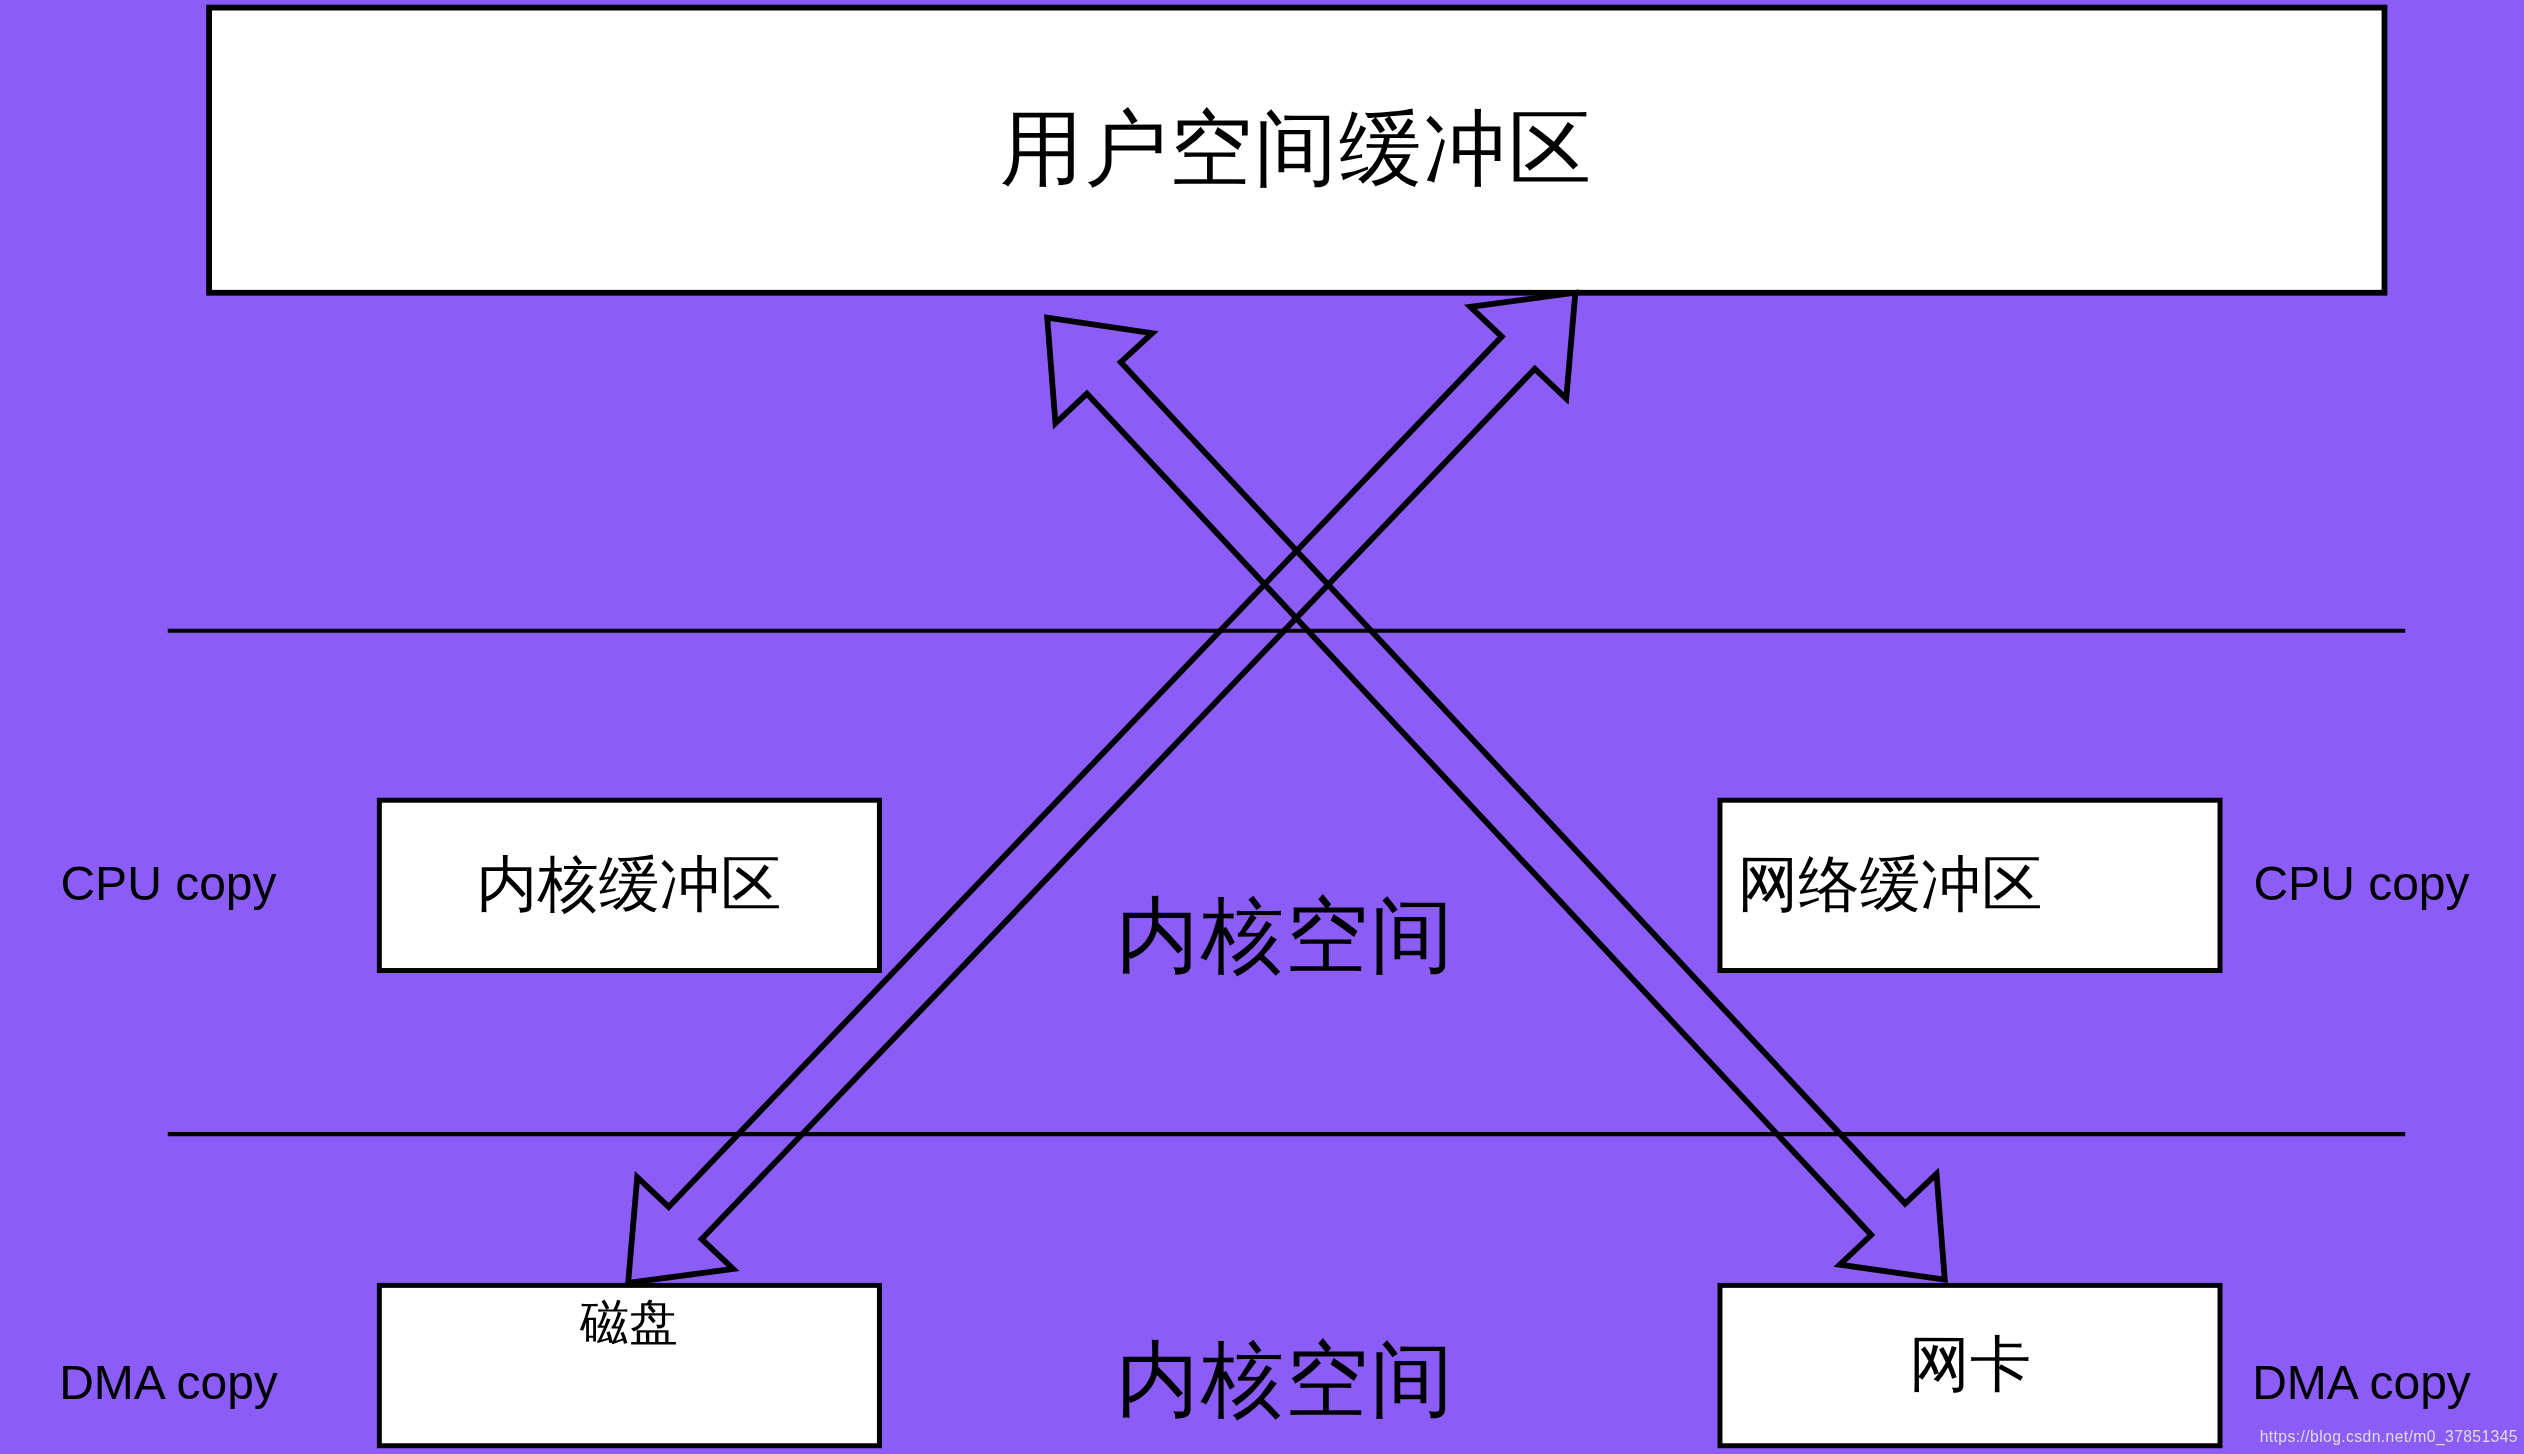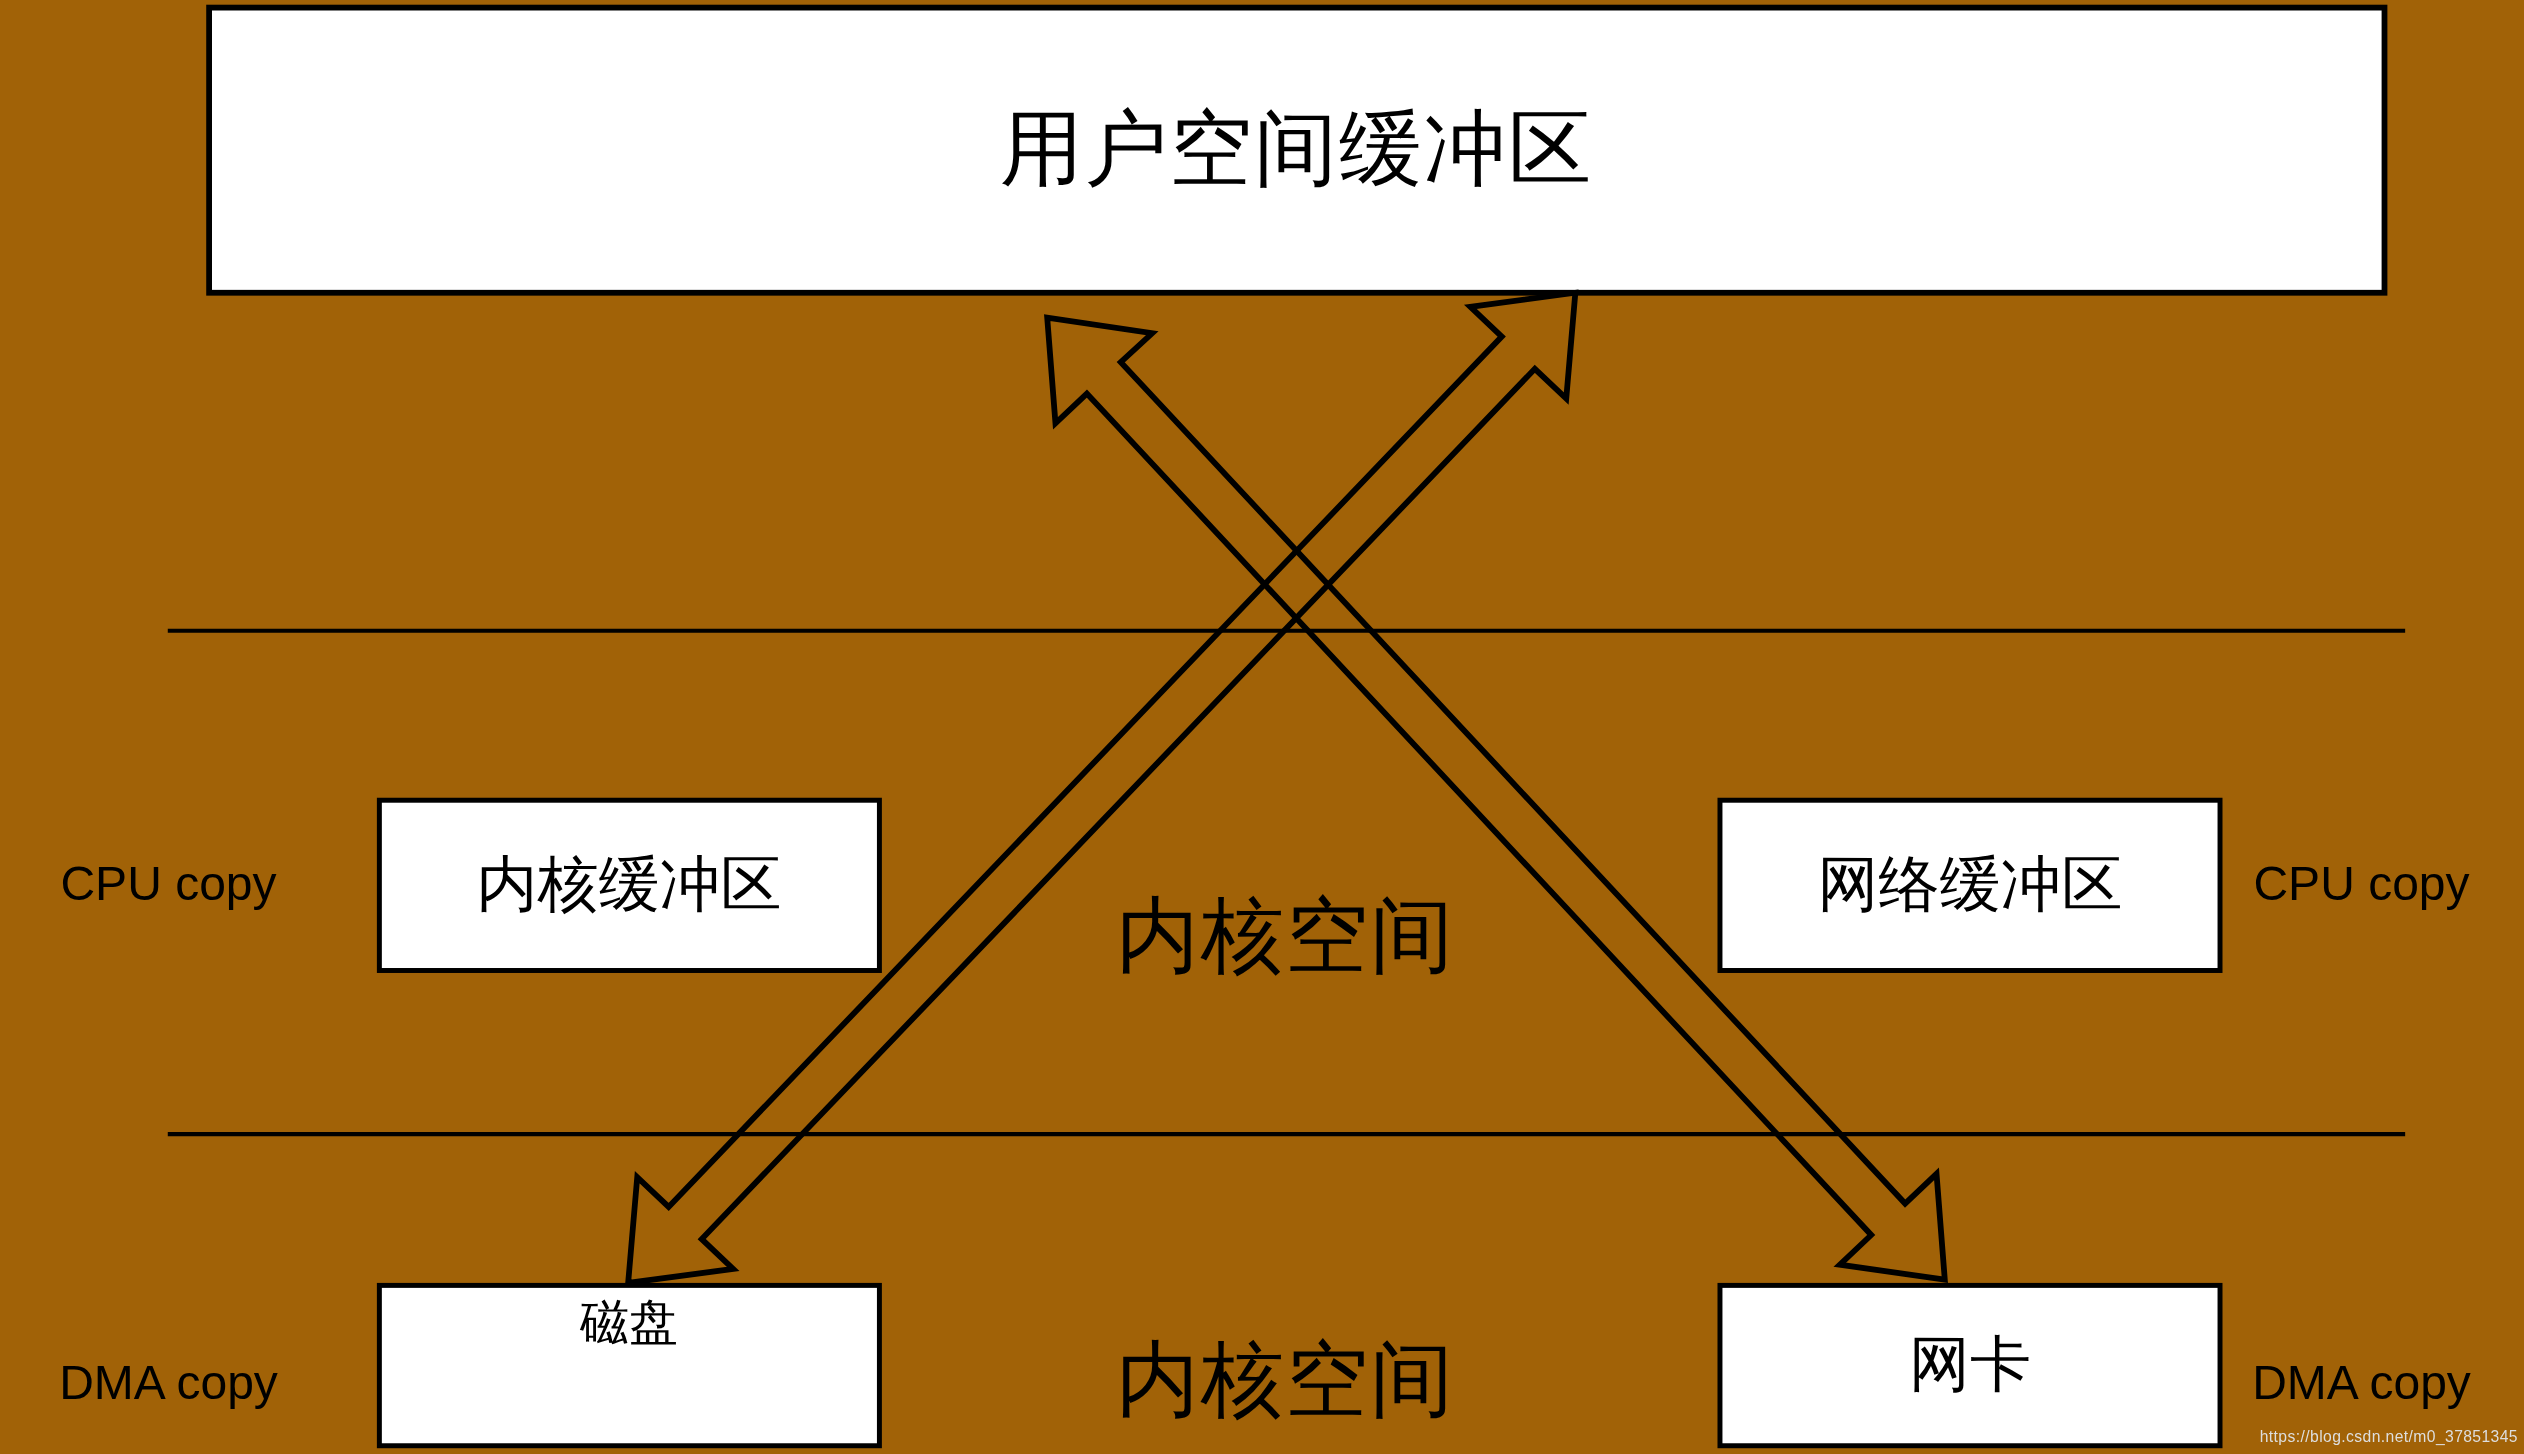--- a/index.html
+++ b/index.html
@@ -4,21 +4,21 @@
 <style>
   html, body {
     margin: 0;
     padding: 0;
     background: #ffffff;
   }
   .stage {
     position: relative;
     width: 2525px;
     height: 1455px;
-    background: #a16207;
+    background: #8b5cf6;
     font-family: "Liberation Sans", "DejaVu Sans", sans-serif;
     color: #000000;
     overflow: hidden;
   }
   .stage svg {
     position: absolute;
     left: 0;
     top: 0;
     width: 2525px;
     height: 1455px;
@@ -32,21 +32,21 @@
     text-align: center;
     white-space: nowrap;
     color: #000000;
   }
   .title-label {
     left: 209px; top: 7.4px; width: 2175px; height: 285px;
     font-size: 83px;
     letter-spacing: 1.7px;
   }
   .kbuf-label  { left: 379px;  top: 800px;  width: 500px; height: 170px; font-size: 61px; }
-  .nbuf-label  { left: 1720px; top: 800px;  width: 500px; height: 170px; font-size: 61px; }
+  .nbuf-label  { left: 1640px; top: 800px;  width: 500px; height: 170px; font-size: 61px; }
   .disk-label  { left: 379px;  top: 1243px; width: 500px; height: 160px; font-size: 49px; }
   .nic-label   { left: 1720px; top: 1285px; width: 500px; height: 160px; font-size: 61px; }
   .kernel-space-label { left: 955px; top: 891px; width: 661px; height: 91px; font-size: 83px; letter-spacing: 1.7px; }
   .hardware-label     { left: 955px; top: 1335px; width: 661px; height: 91px; font-size: 83px; letter-spacing: 1.7px; }
   .copy-label {
     position: absolute;
     width: 289px;
     height: 58px;
     display: flex;
     align-items: center;

